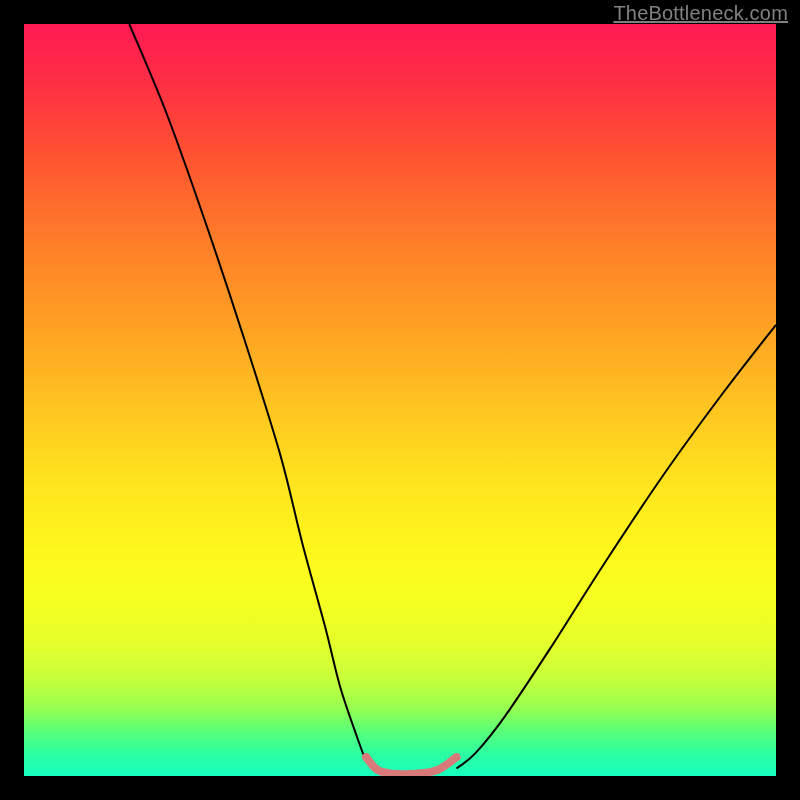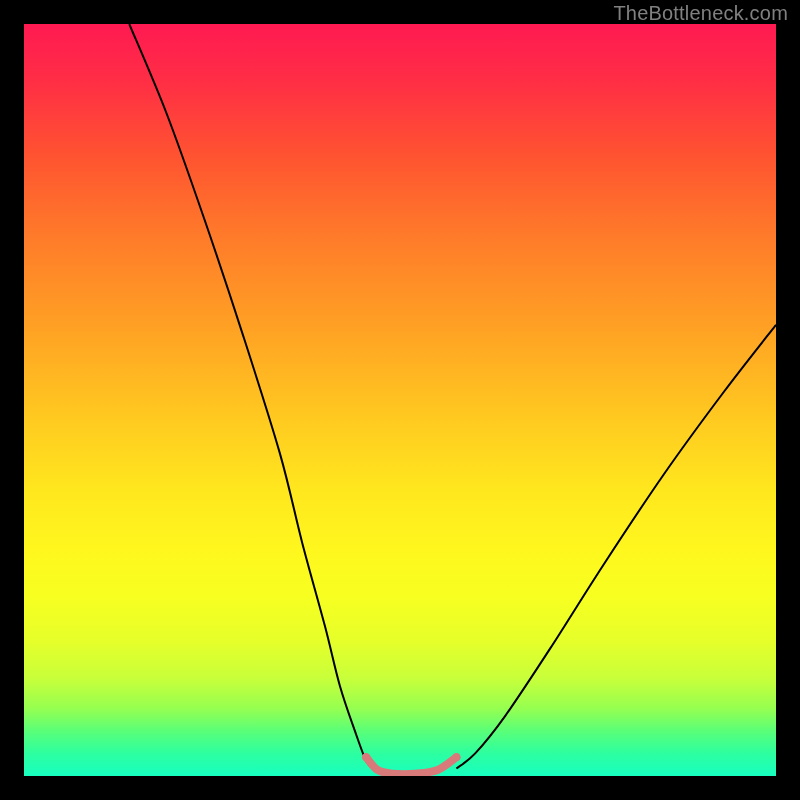--- a/index.html
+++ b/index.html
@@ -52,20 +52,21 @@
     width: 752px;
     height: 752px;
   }
   .watermark {
     position: absolute;
     top: 2px;
     right: 12px;
     color: #808080;
     font-size: 20px;
     letter-spacing: 0.2px;
+    text-decoration: underline;
   }
 </style>
 </head>
 <body>
 
 <div class="frame">
 
   <div class="watermark">TheBottleneck.com</div>
 
   <div class="plot">

